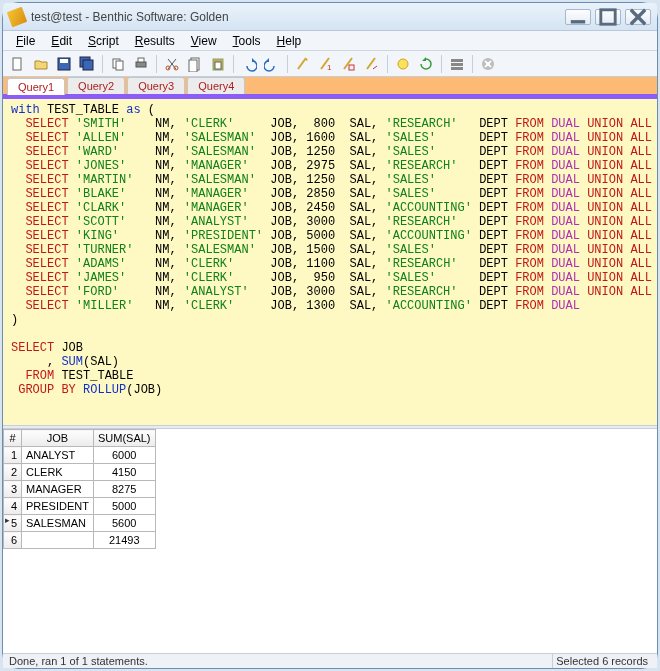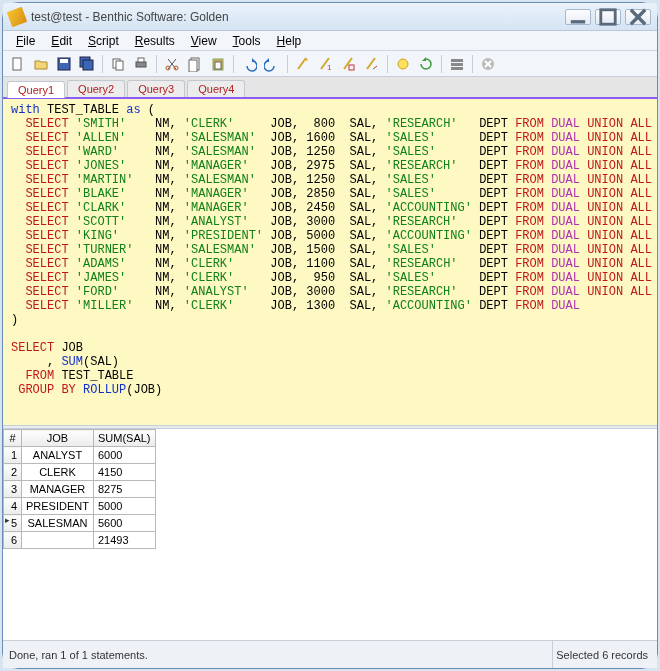--- a/index.html
+++ b/index.html
@@ -68,23 +68,23 @@
   .tbtn { width: 22px; height: 20px;
     display: flex; align-items: center; justify-content: center;
     cursor: pointer;
     position: relative;
   }
   .tsep { width: 1px; height: 18px; background: #c8ced8; margin: 0 3px; }
   .tbtn svg { width: 16px; height: 16px; }
   
   .tabbar {
     height: 22px;
-    background: #e5e5e5;
-    border-bottom: 2px solid #8b5cf6;
-    display: flex; align-items: flex-end;
+    background: #fdba74;
+    border-bottom: 5px solid #8b5cf6;
+    display: flex; align-items: flex-start;
     padding: 0 4px;
   }
   .tab {
     padding: 2px 10px;
     border: 1px solid #c2c8d0;
     border-bottom: none;
     border-radius: 3px 3px 0 0;
     margin-right: 2px;
     background: #ececec;
     cursor: pointer;
@@ -122,29 +122,29 @@
     height: 17px;
     background: #fff;
   }
   table.grid th {
     background: linear-gradient(#fdfdfd,#ececec);
     font-weight: normal;
     text-align: center;
   }
   table.grid th.rownumh { width:18px; text-align:center; }
   table.grid td.rownum { text-align:right; background: linear-gradient(#fdfdfd,#ececec); width:18px; position:relative;}
-  table.grid td.num { text-align: left; }
+  table.grid td.num { text-align: center; }
   td.rownum.current::before {
     content:"▸"; position:absolute; left:1px; top:0; color:#333; font-size:9px;
   }
-  .colw-job { width: 64px; text-align: center; }
+  .colw-job { width: 64px; }
   .colw-sum { width: 56px; }
   
   .statusbar {
-    height: 28px;
+    height: 15px;
     background: #eef2f7;
     border-top: 1px solid #c8ced8;
     display: flex; align-items: center;
     font-size: 11px; color: #333;
     padding: 0 6px;
   }
   .statusbar .sfill { flex:1; }
   .statusbar .scell { padding: 0 3px; border-left:1px solid #c8ced8; height:100%; display:flex; align-items:center; }
 </style>
 </head>

